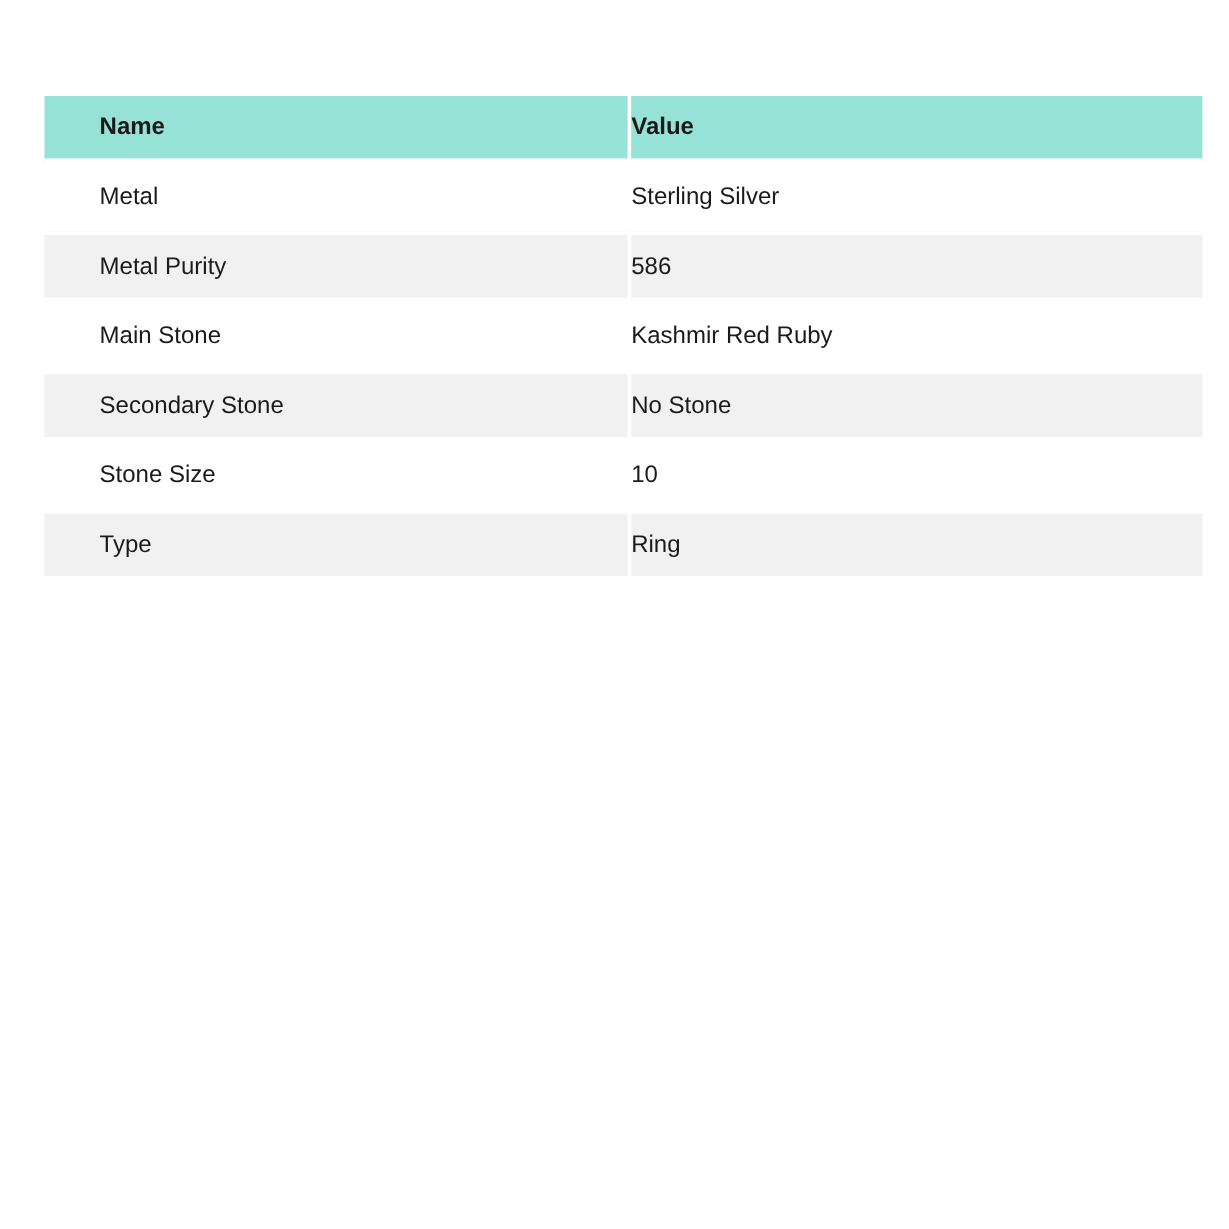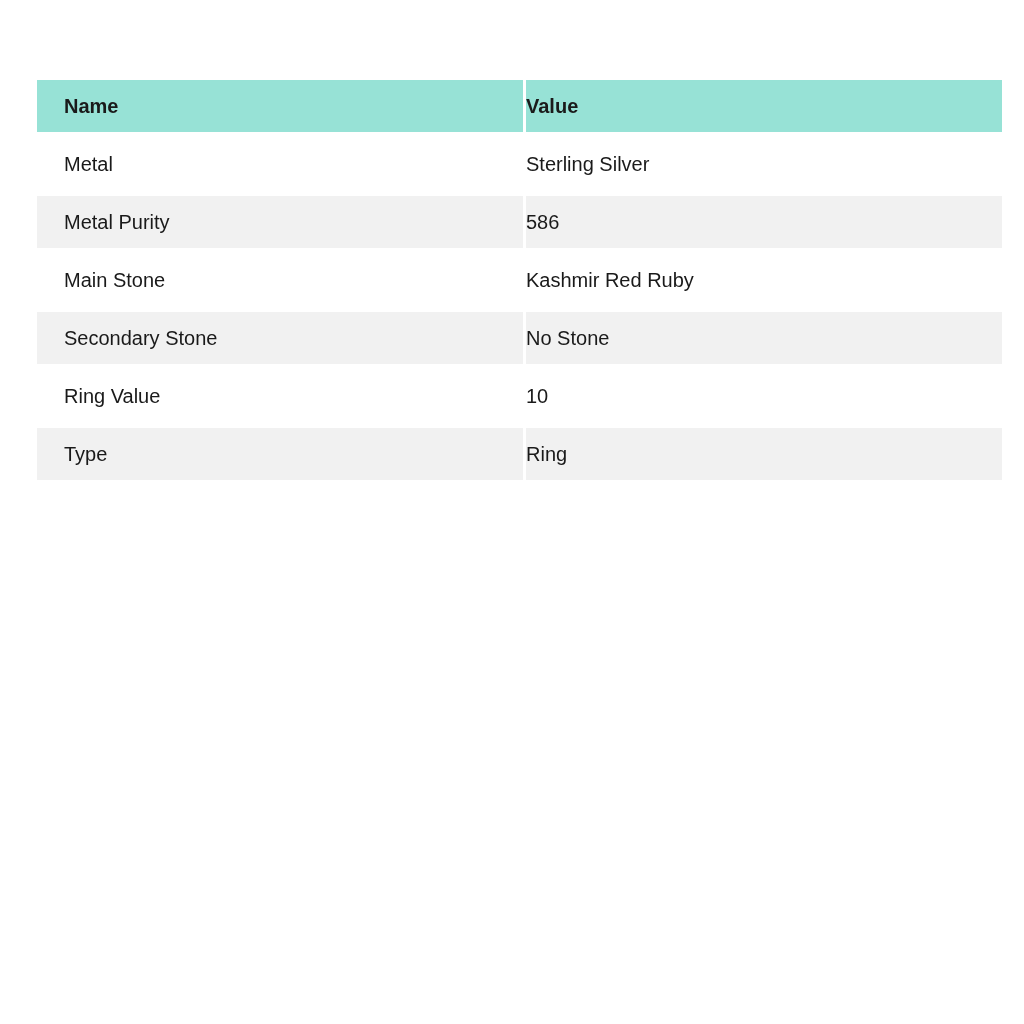--- a/index.html
+++ b/index.html
@@ -42,21 +42,21 @@
     display: flex;
     align-items: center;
     box-sizing: border-box;
     font-size: 20px;
     line-height: 1;
     white-space: nowrap;
   }
   .cell.name {
     width: 486px;
     flex: 0 0 486px;
-    padding-left: 27px;
+    padding-left: 46px;
   }
   .cell.value {
     flex: 1;
     border-left: 3px solid var(--divider, #ffffff);
   }
 </style>
 </head>
 <body style="--page-bg: #ffffff; --header-bg: #97e2d6; --row-bg: #ffffff; --row-alt-bg: #f1f1f1; --divider: #ffffff; --text: #1a1a1a;">
 
 <div class="attr-table">
@@ -80,21 +80,21 @@
     <div class="cell name">Main Stone</div>
     <div class="cell value">Kashmir Red Ruby</div>
   </div>
 
   <div class="row alt">
     <div class="cell name">Secondary Stone</div>
     <div class="cell value">No Stone</div>
   </div>
 
   <div class="row">
-    <div class="cell name">Ring Value</div>
+    <div class="cell name">Stone Size</div>
     <div class="cell value">10</div>
   </div>
 
   <div class="row alt">
     <div class="cell name">Type</div>
     <div class="cell value">Ring</div>
   </div>
 
 
 </div>

